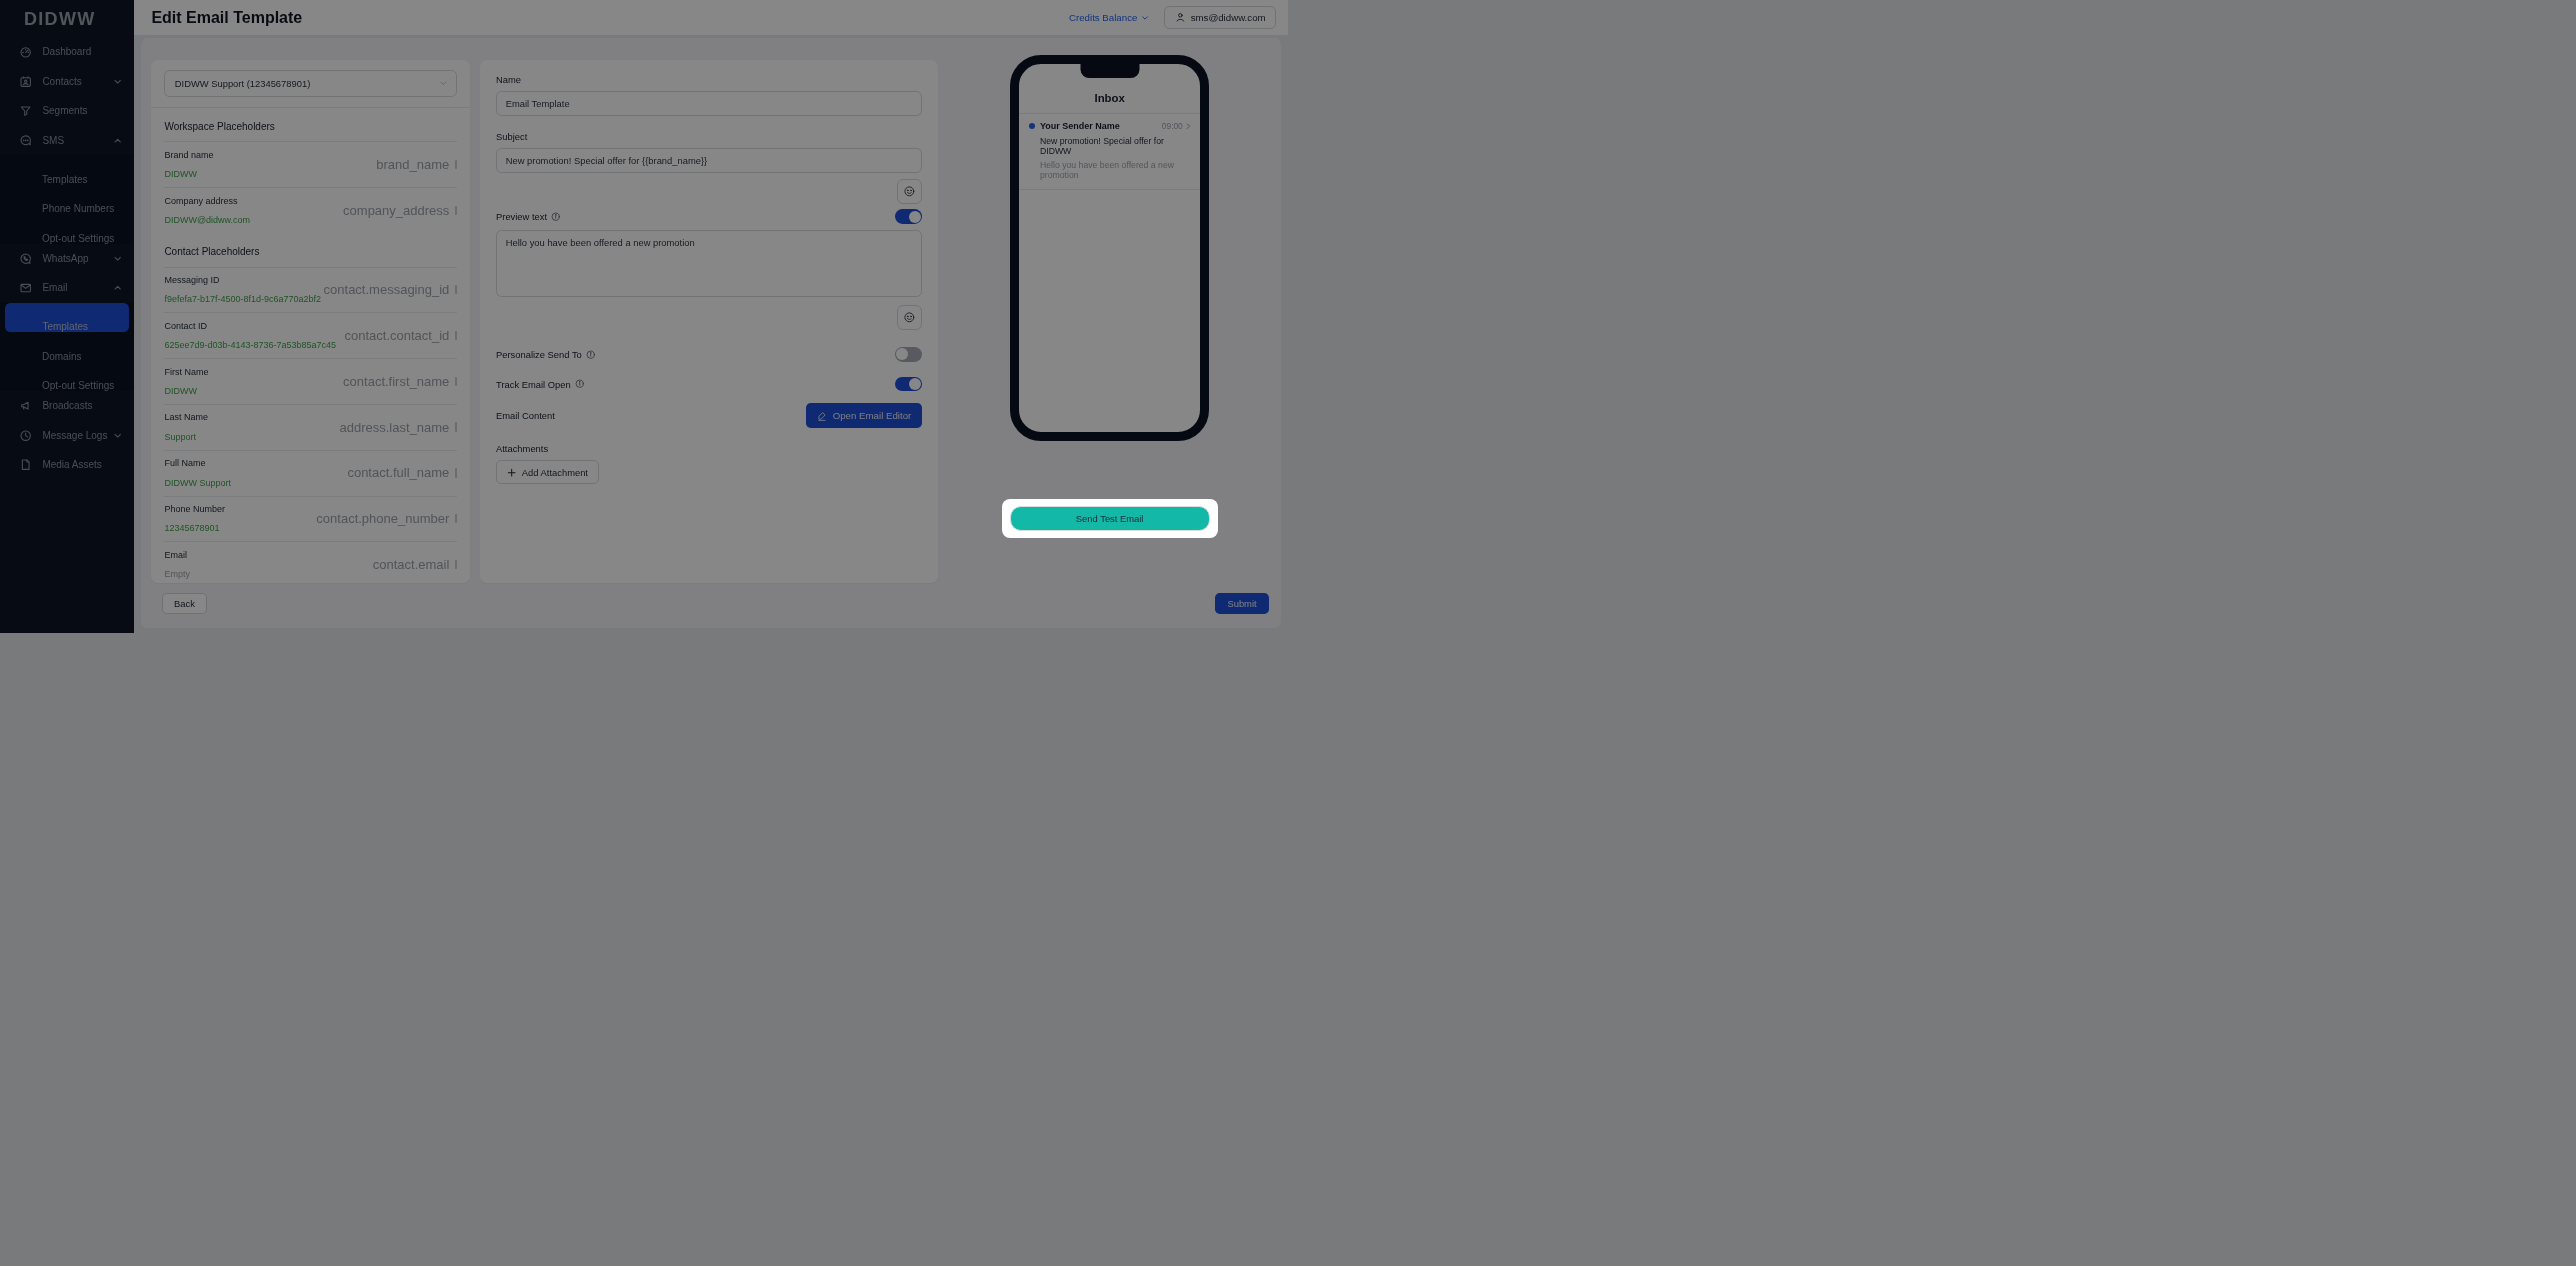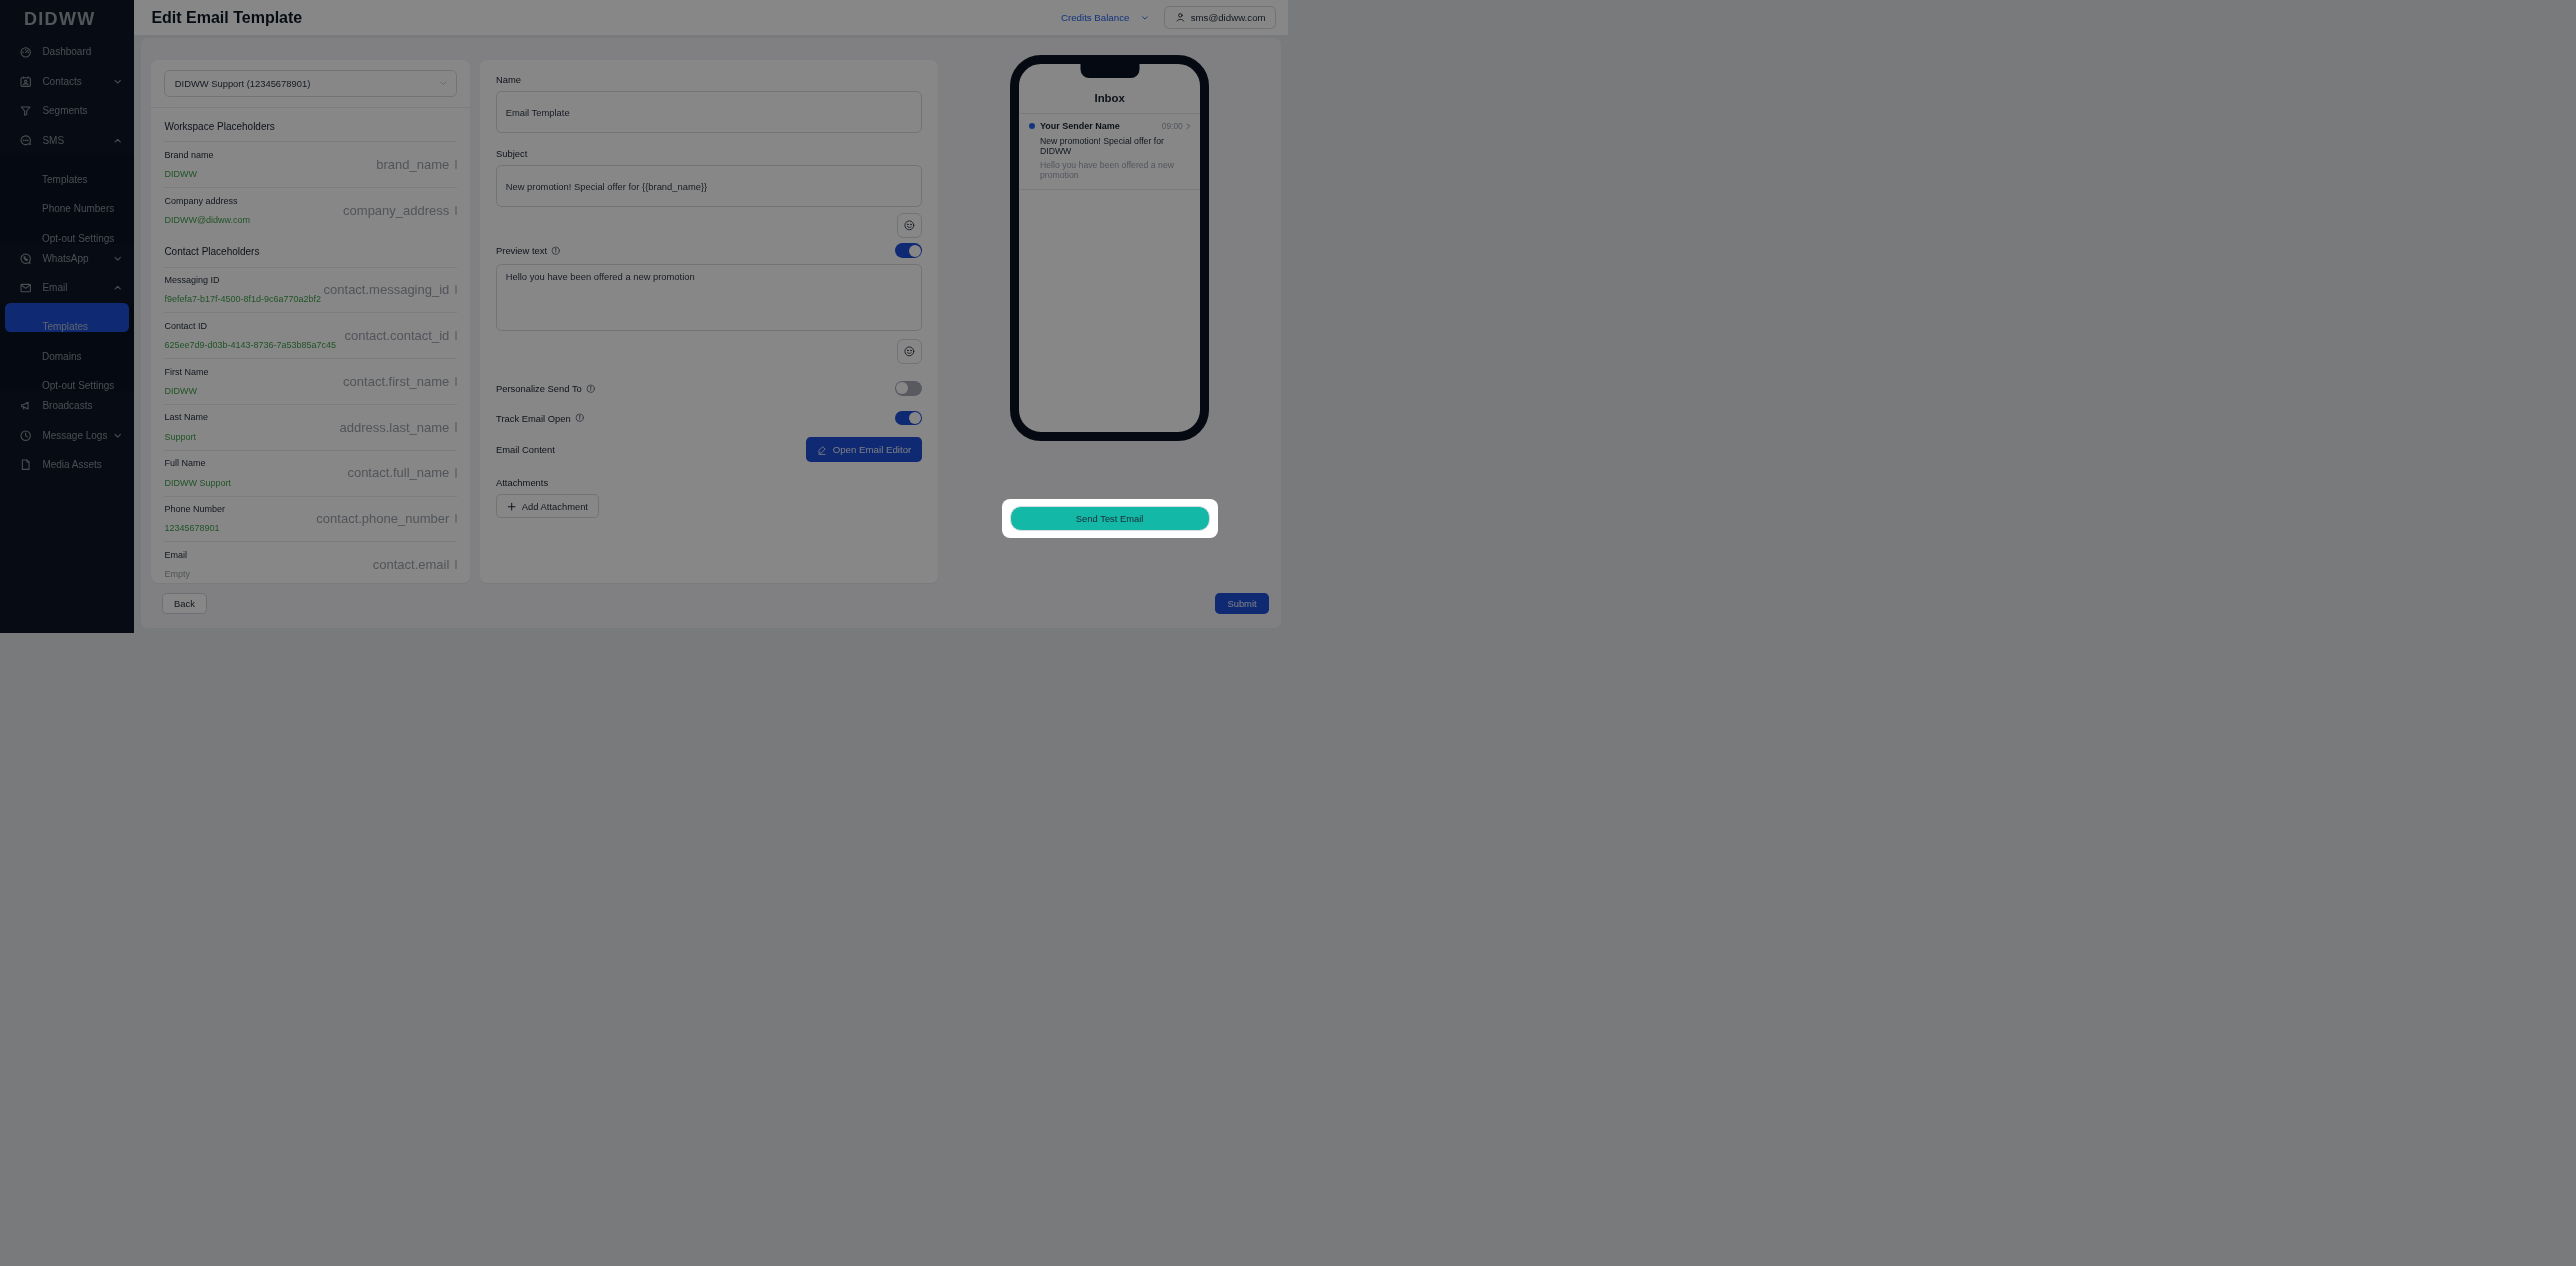--- a/index.html
+++ b/index.html
@@ -44,21 +44,21 @@
   }
   svg.sicon { stroke:#8b929e; fill:none; stroke-width:1.6; stroke-linecap:round; stroke-linejoin:round; }
 
   
   .topbar {
     position:absolute; left:134px; right:0; top:0; height:35px; background:#ffffff;
     display:flex; align-items:center; padding:0 12px 0 17.4px; z-index:2;
   }
   .page-title { font-size:16px; font-weight:700; color:#0f1722; }
   .topbar-right { margin-left:auto; display:flex; align-items:center; gap:14.8px; }
-  .credits-link { color:#2563eb; font-size:9.7px; display:flex; align-items:center; gap:12px; cursor:pointer; }
+  .credits-link { color:#2563eb; font-size:9.7px; display:flex; align-items:center; gap:4px; cursor:pointer; }
   .account-pill {
     display:flex; align-items:center; gap:5.4px; border:0.7px solid #d5d8dd; border-radius:5.4px;
     padding:4.7px 9.4px; font-size:9.7px; color:#1f2937; cursor:pointer; background:#fff;
   }
 
   
   .wrapper {
     position:absolute; left:141px; right:6.7px; top:38px; bottom:5.4px;
     background:#f1f2f5; border-radius:6.7px;
   }
@@ -83,21 +83,21 @@
   .ph-left { flex:1; min-width:0; }
   .ph-label { font-size:9px; color:#1f2937; margin-bottom:9.4px; }
   .ph-value { font-size:9px; color:#3fa04b; }
   .ph-value.empty { color:#9aa0a8; }
   .ph-key { display:flex; align-items:center; font-size:13px; color:#9aa0a8; white-space:nowrap; }
   .ph-bar { display:inline-block; width:1.3px; height:9.4px; background:#c9cdd3; margin-left:6px; border-radius:0.7px; }
 
   
   .f-label { font-size:9.4px; color:#18202e; margin-bottom:6px; display:flex; align-items:center; gap:4px; }
   .f-input {
-    width:100%; height:42px; border:0.7px solid #d6d9de; border-radius:5.4px; background:#fff;
+    width:100%; height:25px; border:0.7px solid #d6d9de; border-radius:5.4px; background:#fff;
     font-family:inherit; font-size:9.4px; color:#303845; padding:0 8.7px;
   }
   .f-textarea {
     width:100%; height:67px; border:0.7px solid #d6d9de; border-radius:5.4px; background:#fff;
     font-family:inherit; font-size:9.4px; color:#303845; padding:6.7px 8.7px; resize:none;
   }
   .emoji-row { display:flex; justify-content:flex-end; margin-top:6px; }
   .emoji-btn {
     width:25px; height:25px; border:0.7px solid #d6d9de; border-radius:6px; background:#fff;
     display:flex; align-items:center; justify-content:center; cursor:pointer; color:#2b3442;

